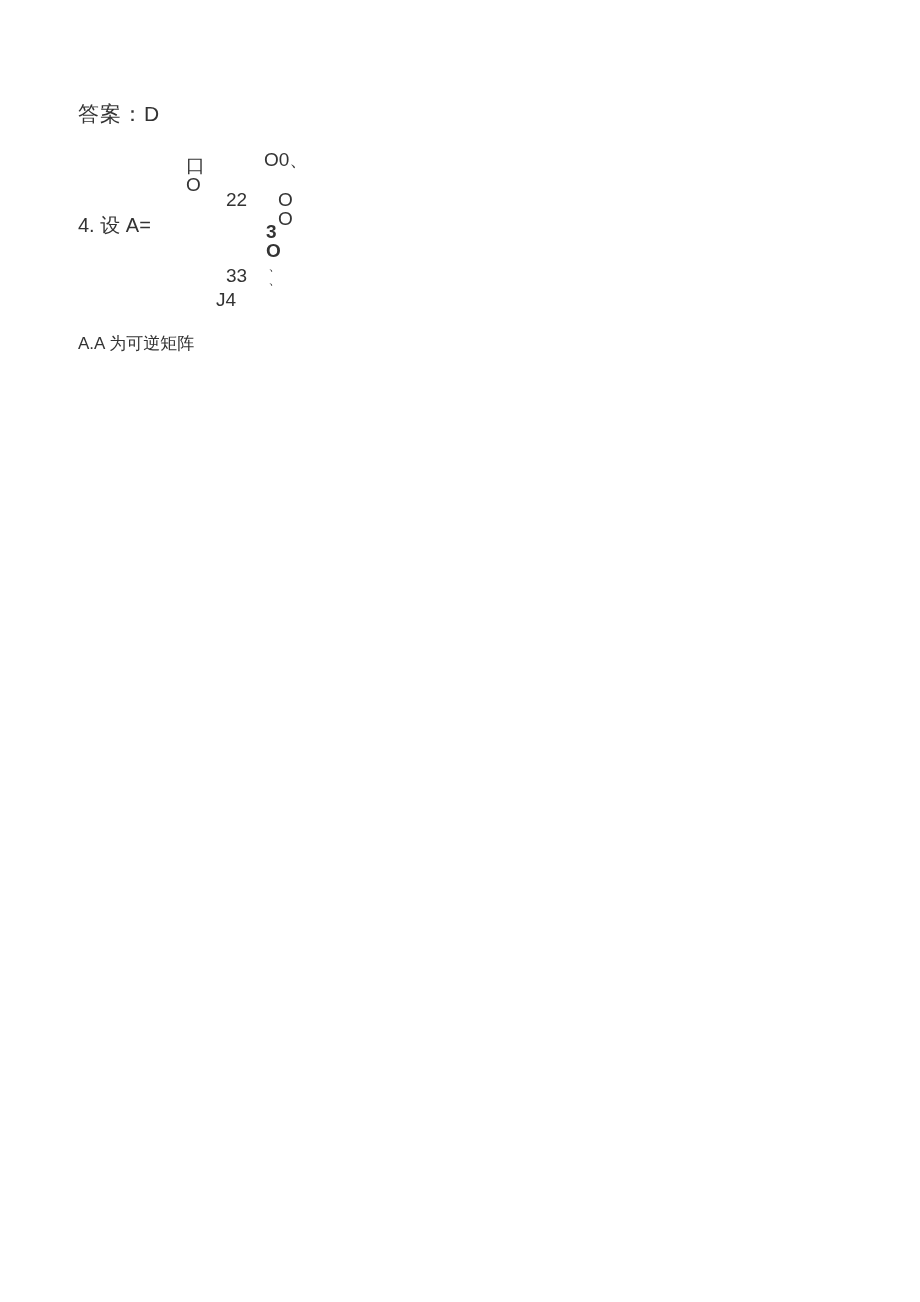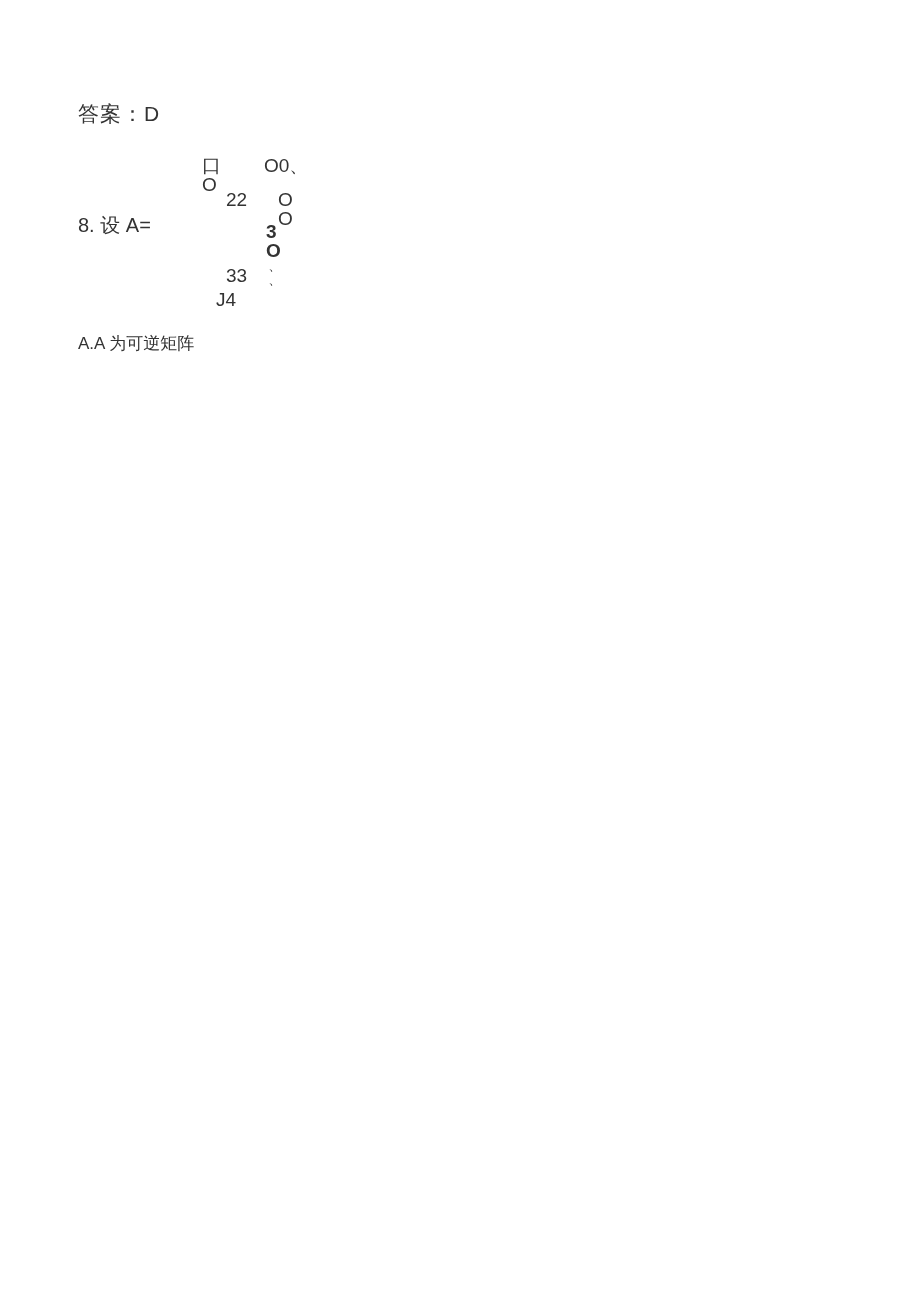--- a/index.html
+++ b/index.html
@@ -37,22 +37,22 @@
     top: 62px;
     font-size: 20px;
   }
   .matrix {
     position: absolute;
     left: 70px;
     top: 0;
     font-size: 19px;
     line-height: 1;
   }
-  .mrow1 { position: absolute; left: 54px; top: 6px;  }
-  .mrow1b{ position: absolute; left: 116px; top: 6px; }
+  .mrow1 { position: absolute; left: 38px; top: 6px;  }
+  .mrow1b{ position: absolute; left: 116px; top: 0; }
   .mrow2 { position: absolute; left: 78px; top: 40px; text-align: right; }
   .mrow2b{ position: absolute; left: 130px; top: 40px; }
   .mrow3 { position: absolute; left: 118px; top: 72px; font-weight: bold; }
   .mrow4 { position: absolute; left: 78px; top: 116px; }
   .mrow4b{ position: absolute; left: 120px; top: 108px; font-size:14px;}
   .mrow5 { position: absolute; left: 68px; top: 140px; }
   .q4-tail {
     position: absolute;
     left: 280px;
     top: 48px;
@@ -66,21 +66,21 @@
   }
 </style>
 </head>
 <body>
 
 <div class="page">
 
   <div class="answer">答案：D</div>
 
   <div class="q4-block">
-    <span class="q4-prefix">8. 设 A=</span>
+    <span class="q4-prefix">4. 设 A=</span>
 
     <div class="matrix">
       <span class="mrow1">口 O</span>
       <span class="mrow1b">O0、</span>
       <span class="mrow2">22</span>
       <span class="mrow2b">O O</span>
       <span class="mrow3">3 O</span>
       <span class="mrow4">33</span>
       <span class="mrow4b">、 、</span>
       <span class="mrow5">J4</span>

